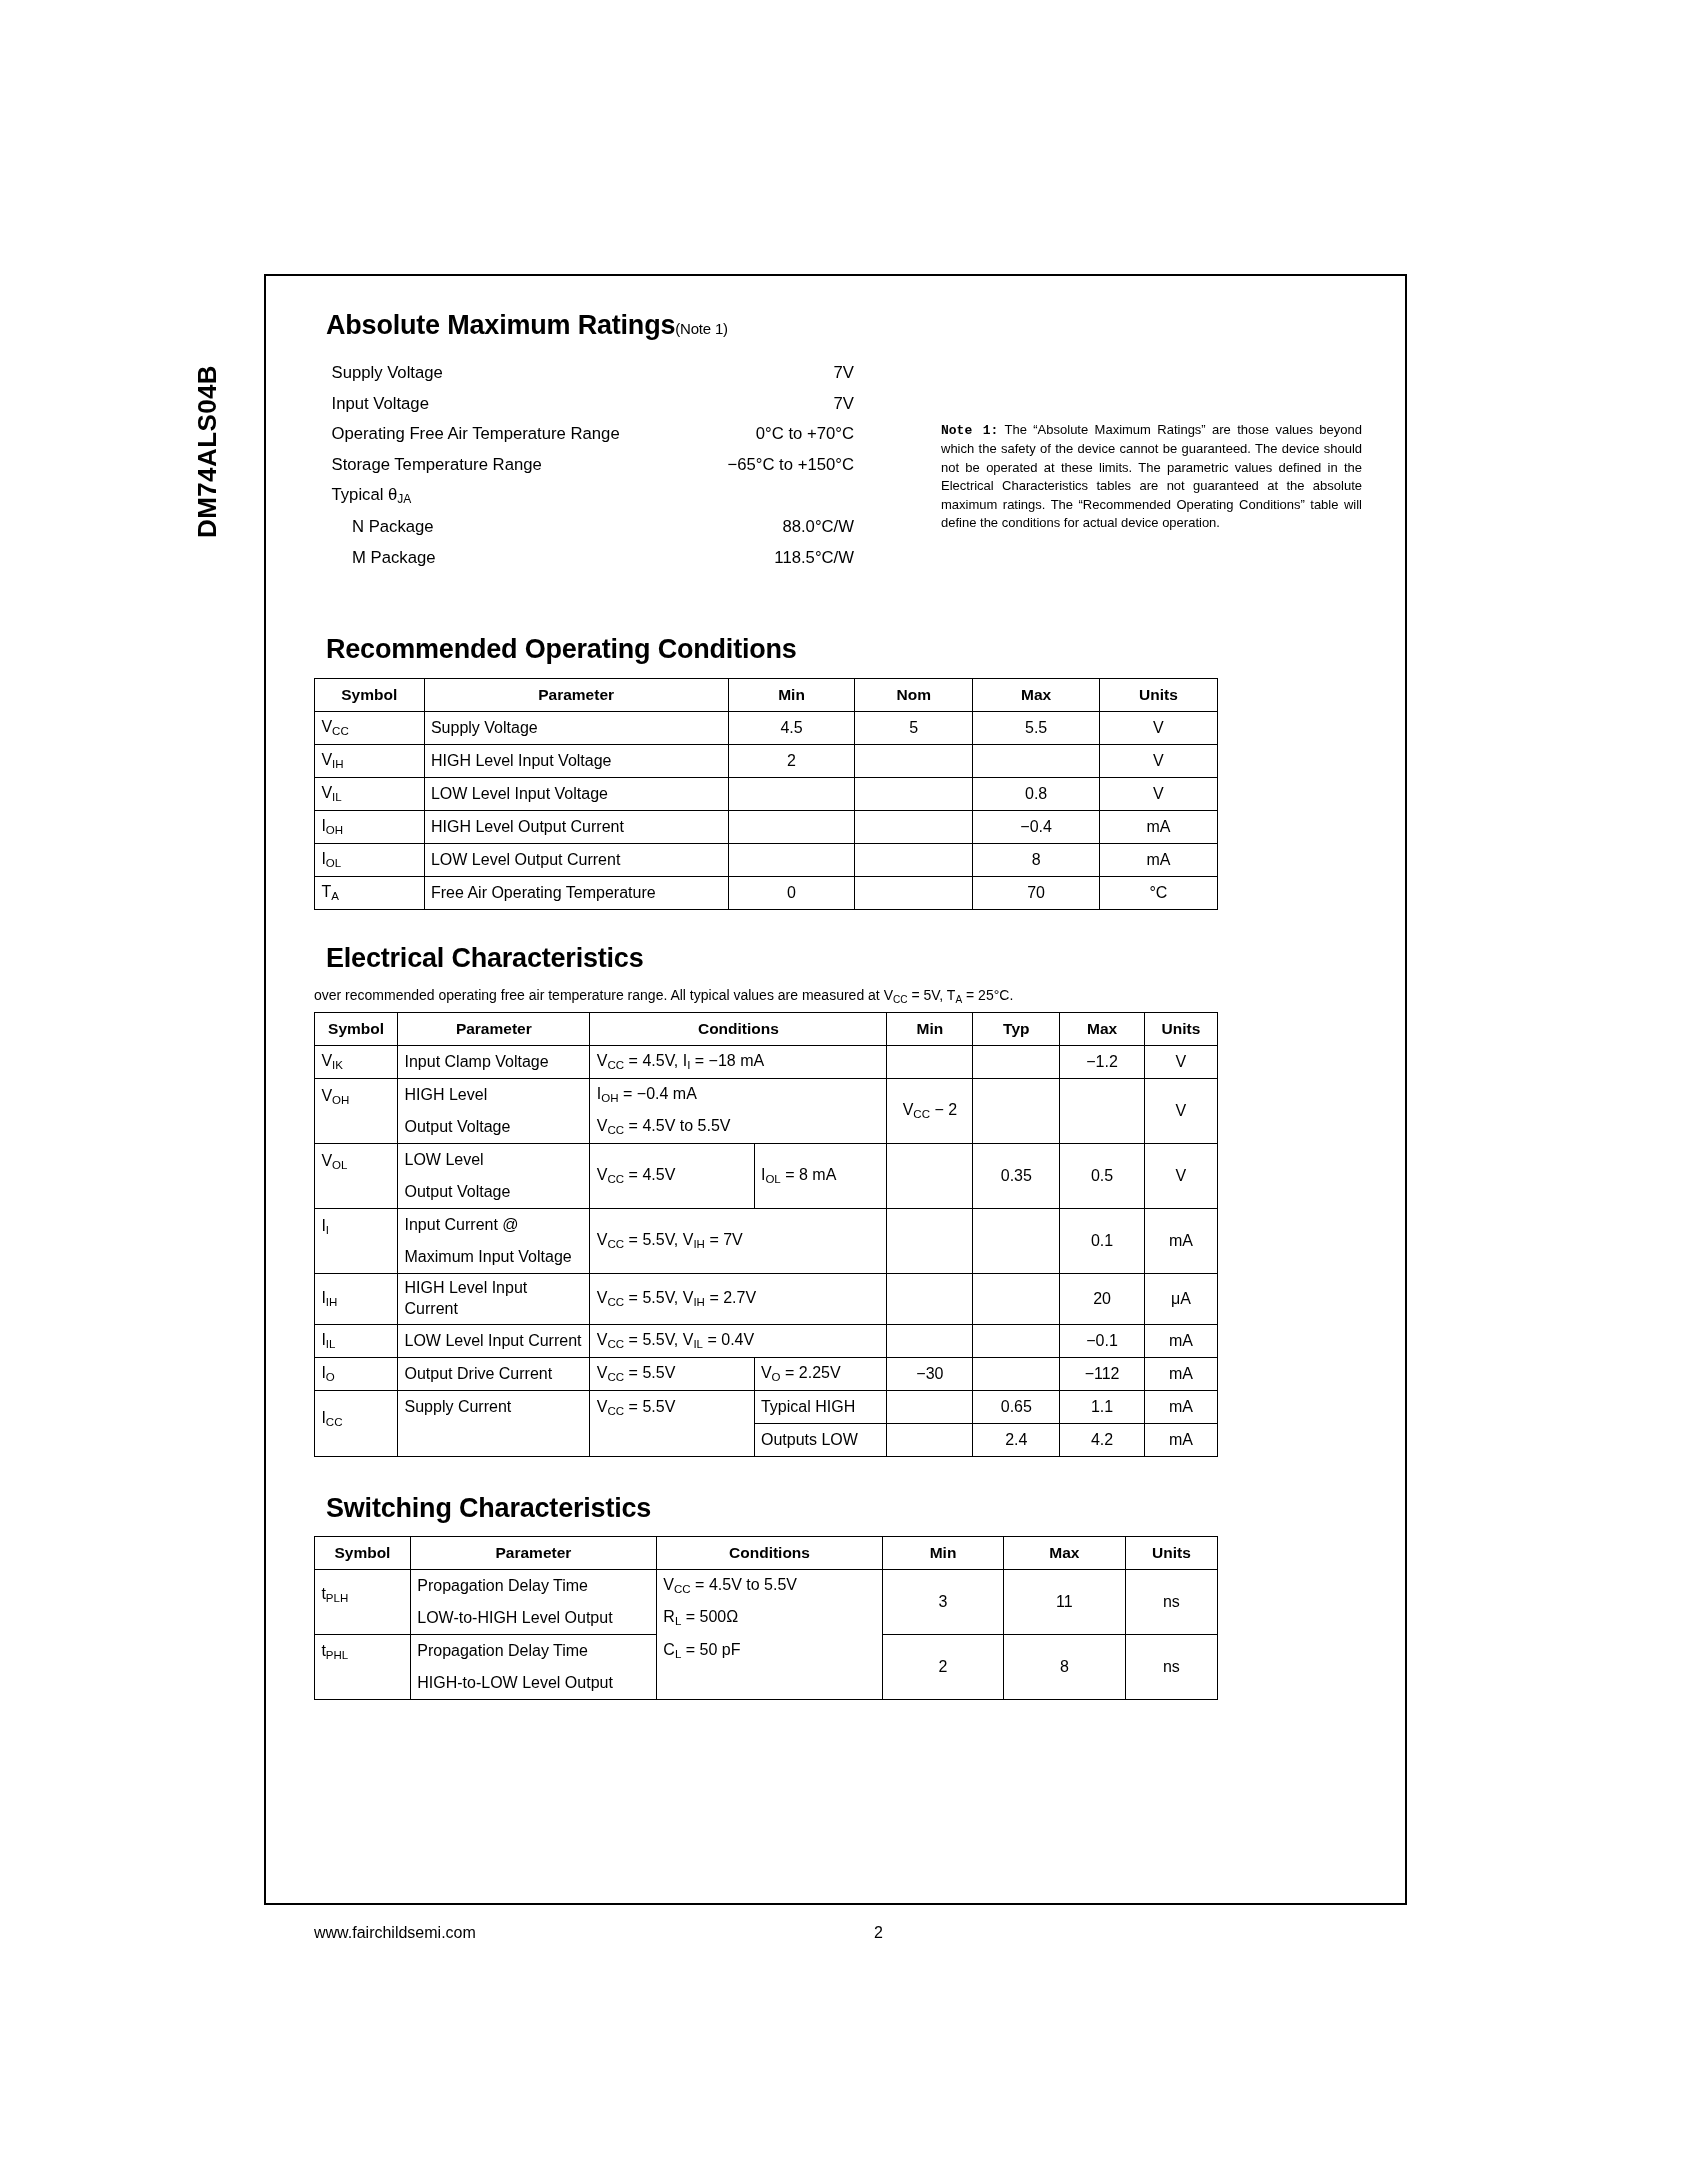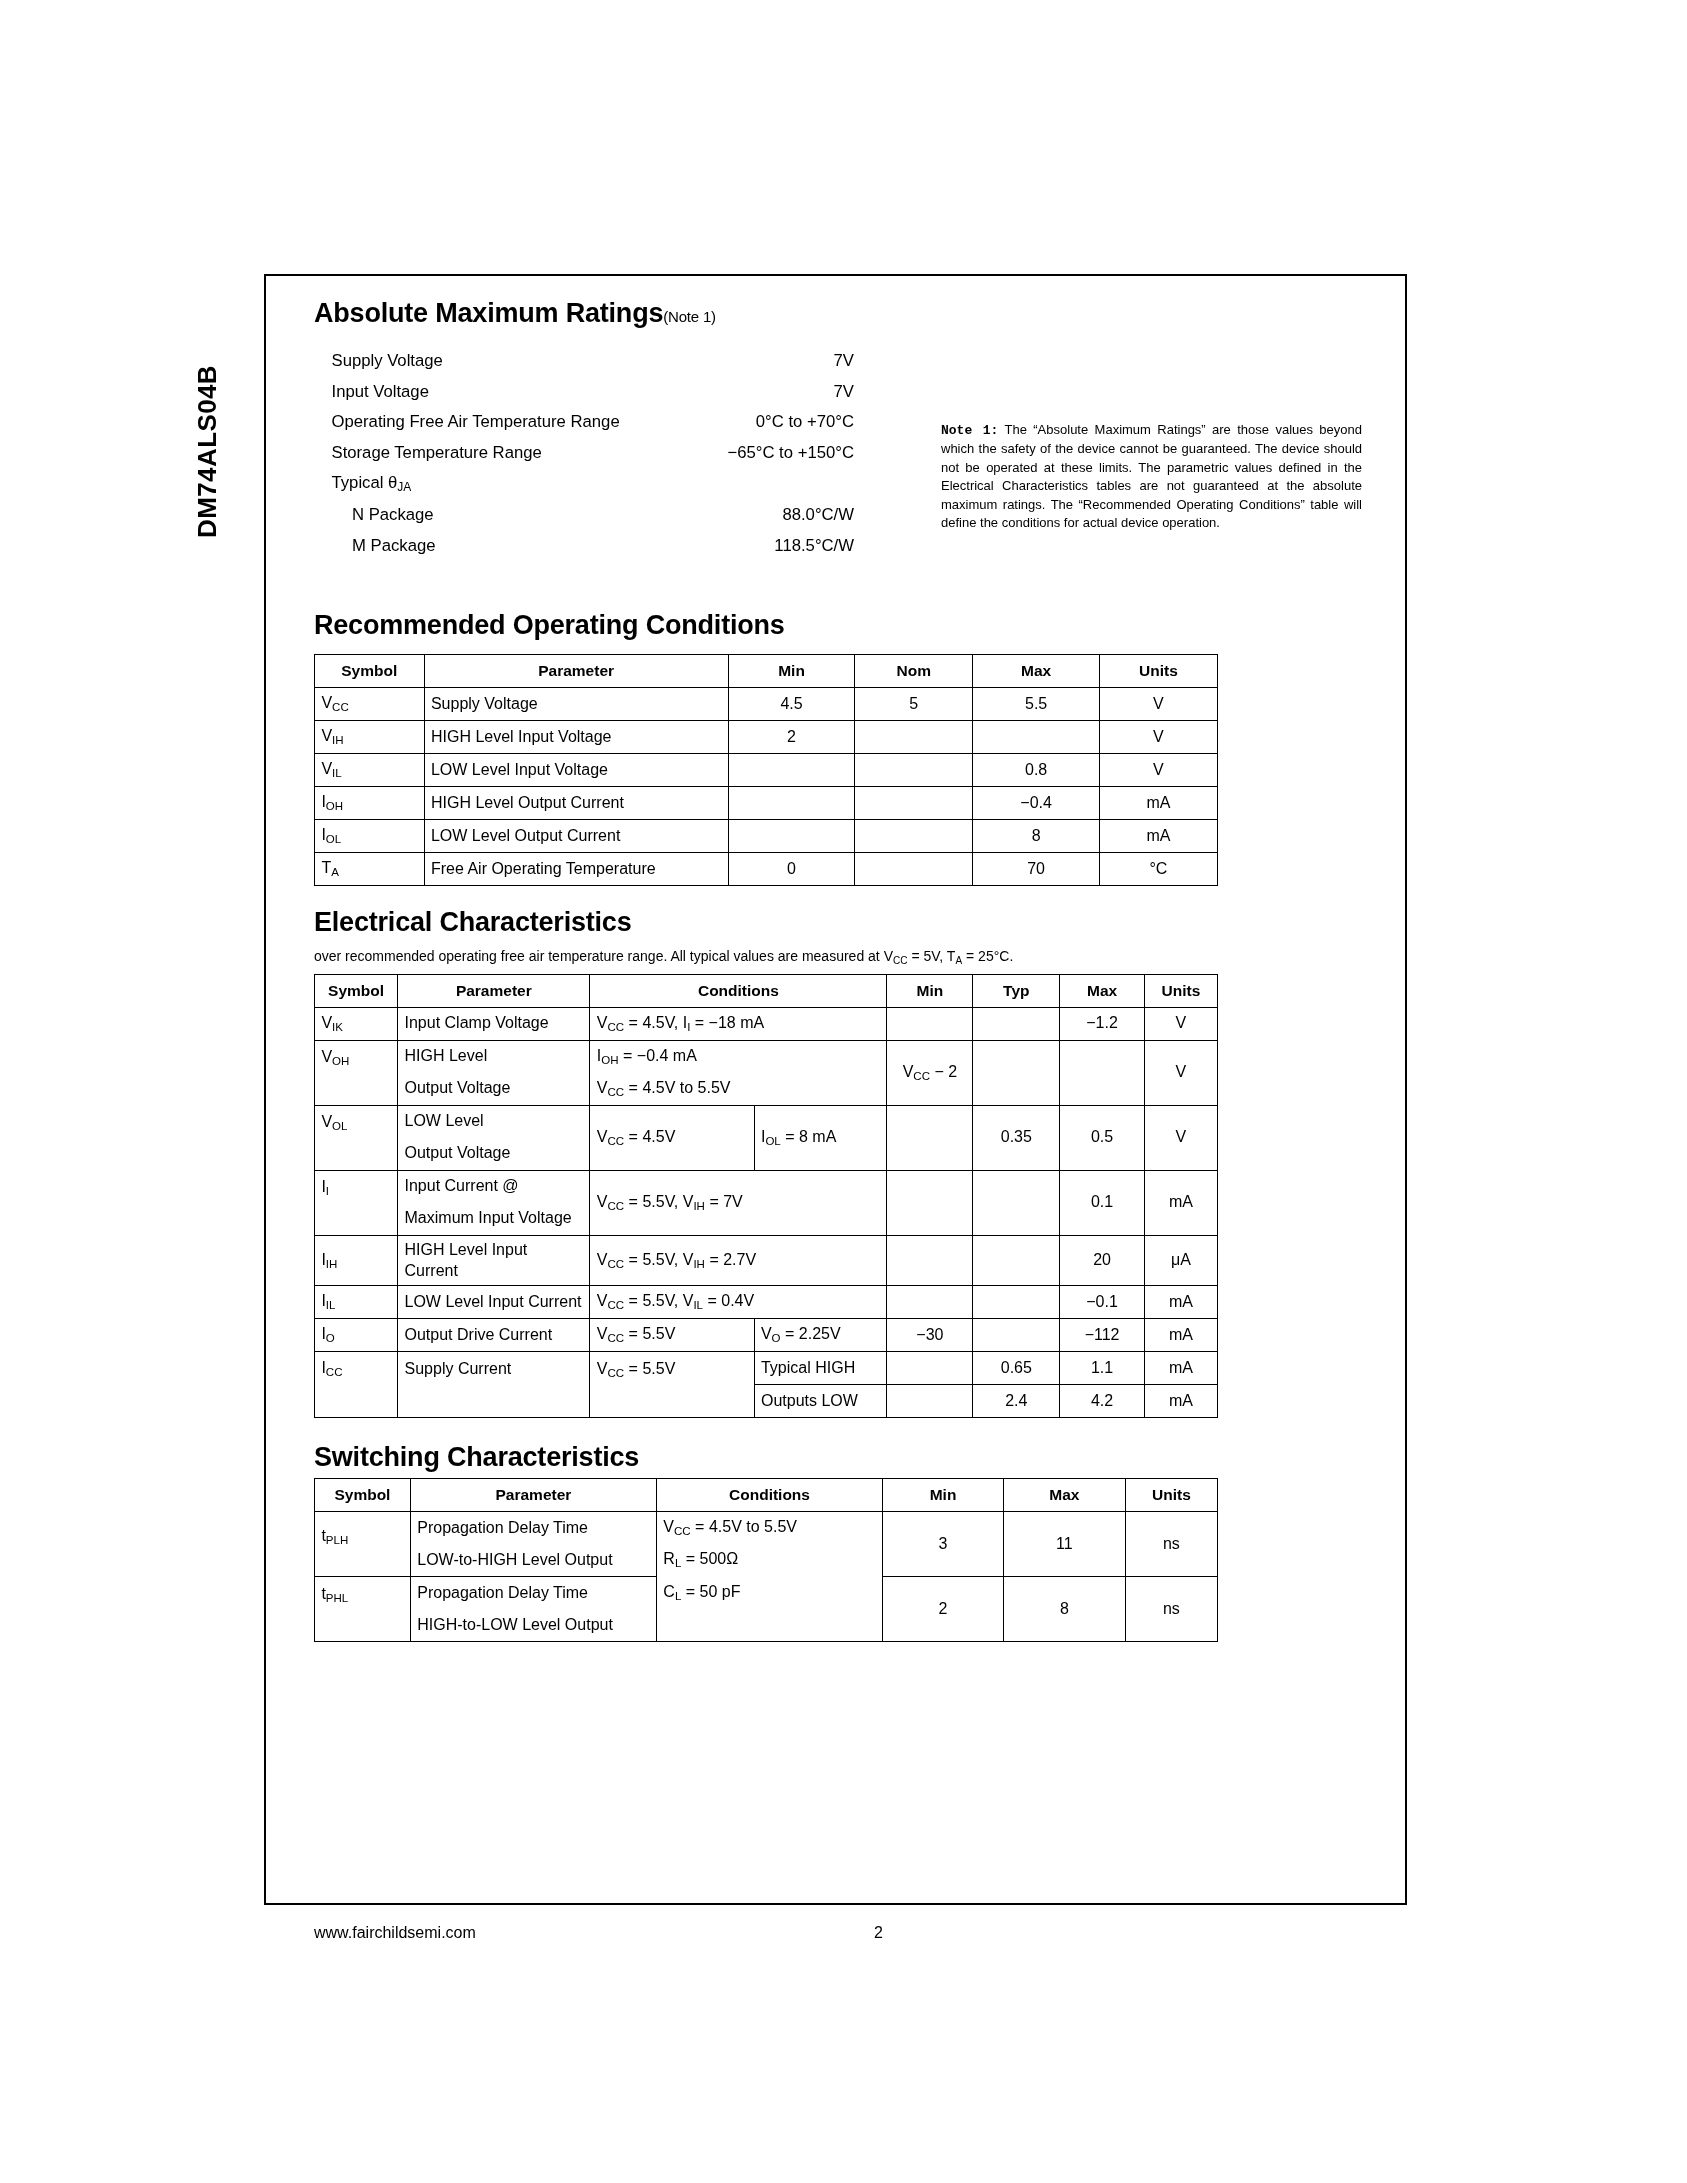--- a/index.html
+++ b/index.html
@@ -44,21 +44,21 @@
   }
   .content {
     position: absolute;
     left: 48px;
     top: 22px;
     width: 1048px;
   }
   h2.sec {
     font-size: 27px;
     font-weight: bold;
-    margin: 0;
+    margin: 12px;
     padding: 0;
     letter-spacing: -0.2px;
   }
   h2.sec .note-ref {
     font-size: 15px;
     font-weight: normal;
   }
   .amr-list {
     margin-top: 17.5px;
     width: 556px;
@@ -364,21 +364,21 @@
             <td class="par">Output Drive Current</td>
             <td class="par">V<sub>CC</sub> = 5.5V</td>
             <td class="par">V<sub>O</sub> = 2.25V</td>
             <td class="ctr">−30</td>
             <td class="ctr"></td>
             <td class="ctr">−112</td>
             <td class="ctr">mA</td>
           </tr>
 
           <tr>
-            <td class="sym" rowspan="2" style="vertical-align:top;padding-top:6px">I<sub>CC</sub></td>
+            <td class="sym" rowspan="2" style="vertical-align:top;padding-top:17px">I<sub>CC</sub></td>
             <td class="par" rowspan="2" style="vertical-align:top;padding-top:6.4px">Supply Current</td>
             <td class="par" rowspan="2" style="vertical-align:top;padding-top:6.4px">V<sub>CC</sub> = 5.5V</td>
             <td class="par">Typical HIGH</td>
             <td class="ctr"></td>
             <td class="ctr">0.65</td>
             <td class="ctr">1.1</td>
             <td class="ctr">mA</td>
           </tr>
           <tr>
             <td class="par">Outputs LOW</td>

